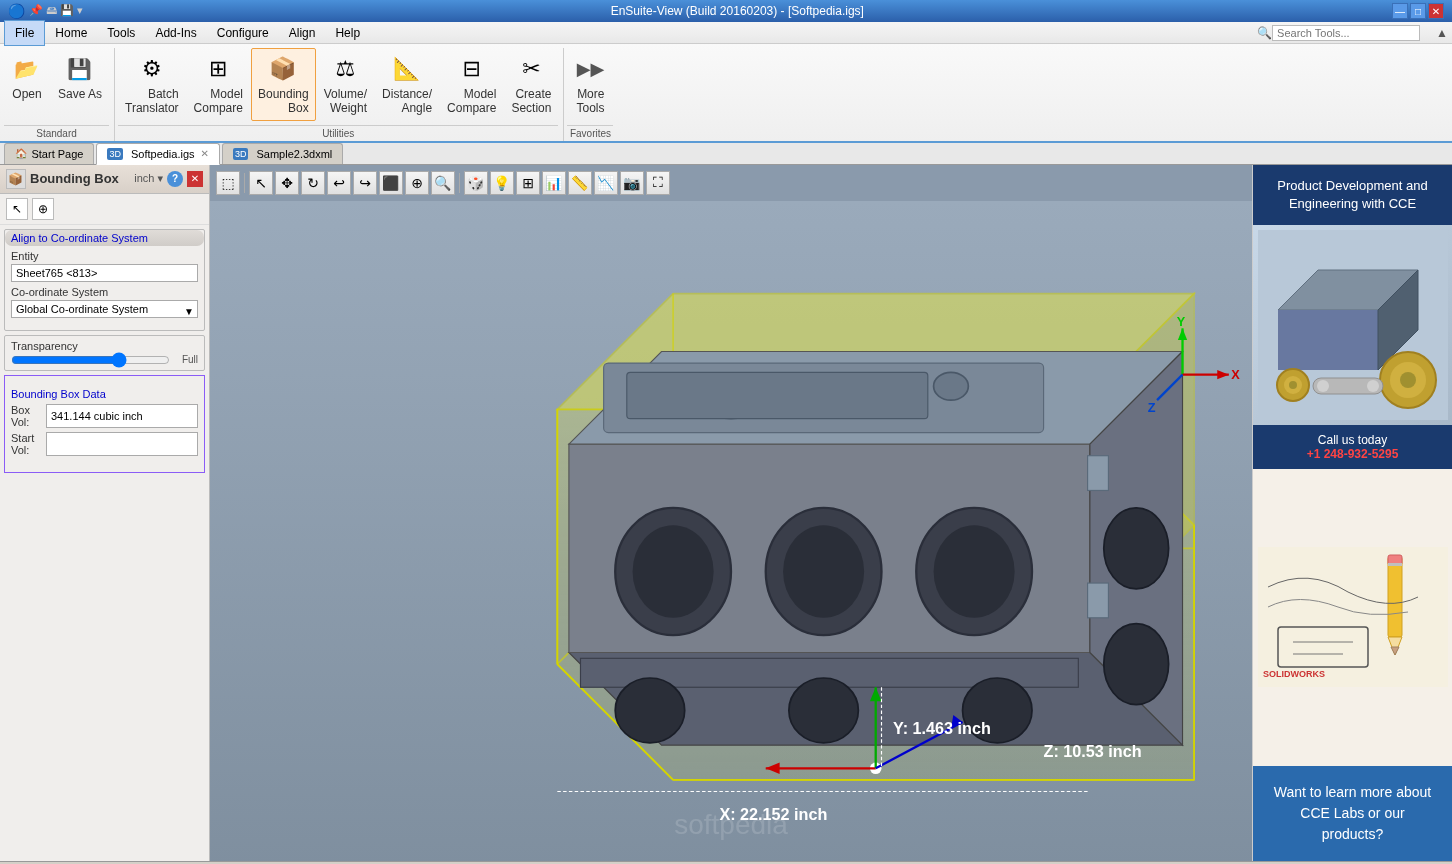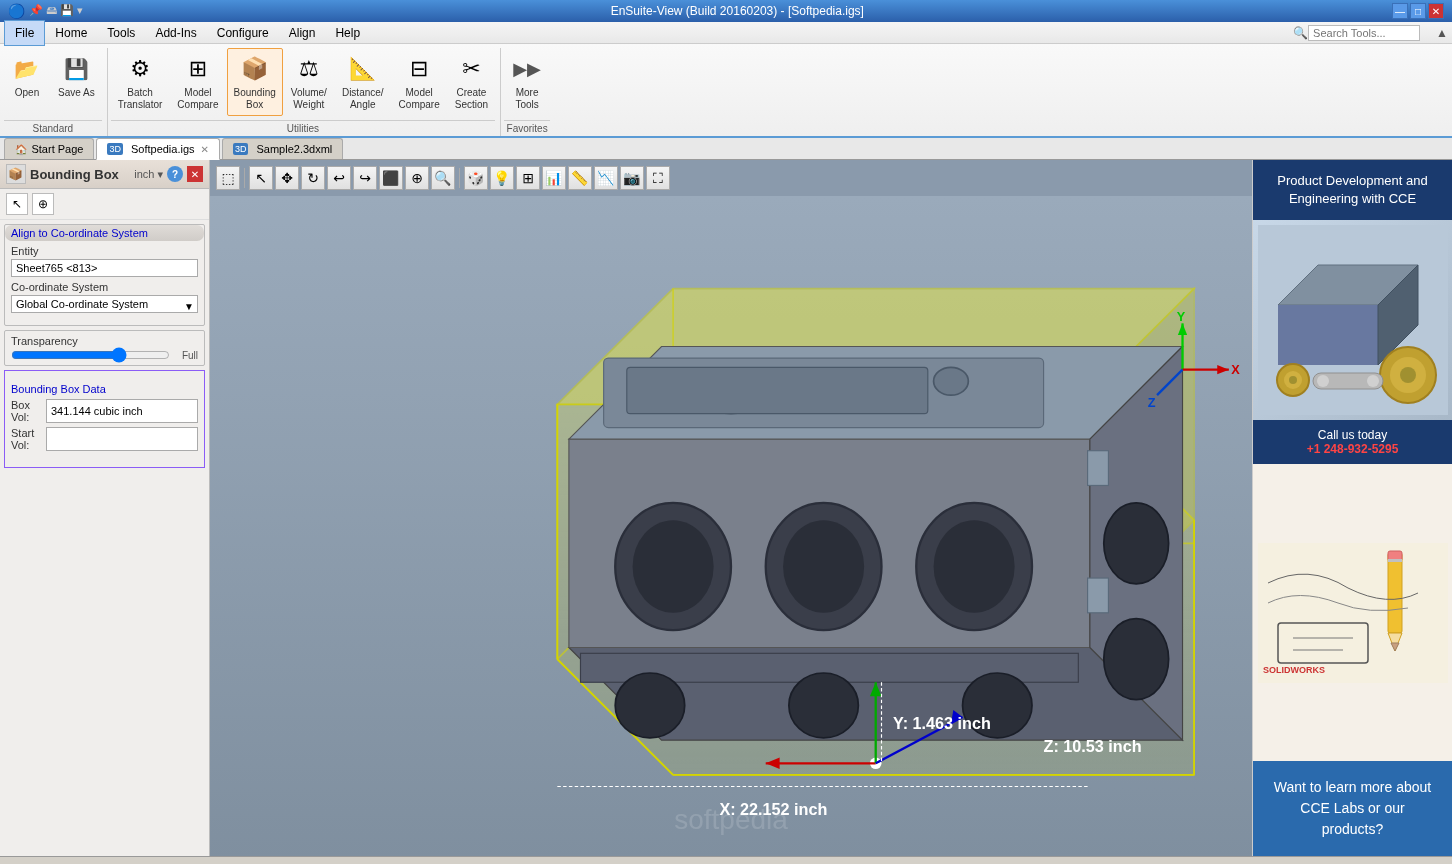--- a/index.html
+++ b/index.html
@@ -45,42 +45,42 @@
       display: flex;
       align-items: center;
     }
     .menu-item.active { background: #c5daf7; border: 1px solid #5b9bd5; }
     .menu-search {
       margin-left: auto;
       margin-right: 8px;
       border: 1px solid #bbb;
       padding: 1px 4px;
       font-size: 11px;
-      width: 112px;
+      width: 148px;
       background: white;
     }
     .ribbon-btn {
       display: flex;
       flex-direction: column;
       align-items: center;
       padding: 4px 6px;
       cursor: pointer;
       border: 1px solid transparent;
       border-radius: 2px;
       min-width: 44px;
       text-align: center;
     }
     .ribbon-btn.active { background: #fef0e0; border-color: #f0a040; }
     .ribbon-btn-icon {
       width: 32px; height: 32px;
       display: flex; align-items: center; justify-content: center;
       font-size: 20px;
       margin-bottom: 2px;
     }
-    .ribbon-btn-label { font-size: 10px; color: #333; line-height: 1.2; text-align: center; }
+    .ribbon-btn-label { font-size: 12px; color: #333; line-height: 1.2; text-align: right; }
 
     
     .tabs-bar {
       background: #e8e8e8;
       display: flex;
       align-items: flex-end;
       padding: 0 4px;
       border-bottom: 1px solid #999;
     }
     .tab {

